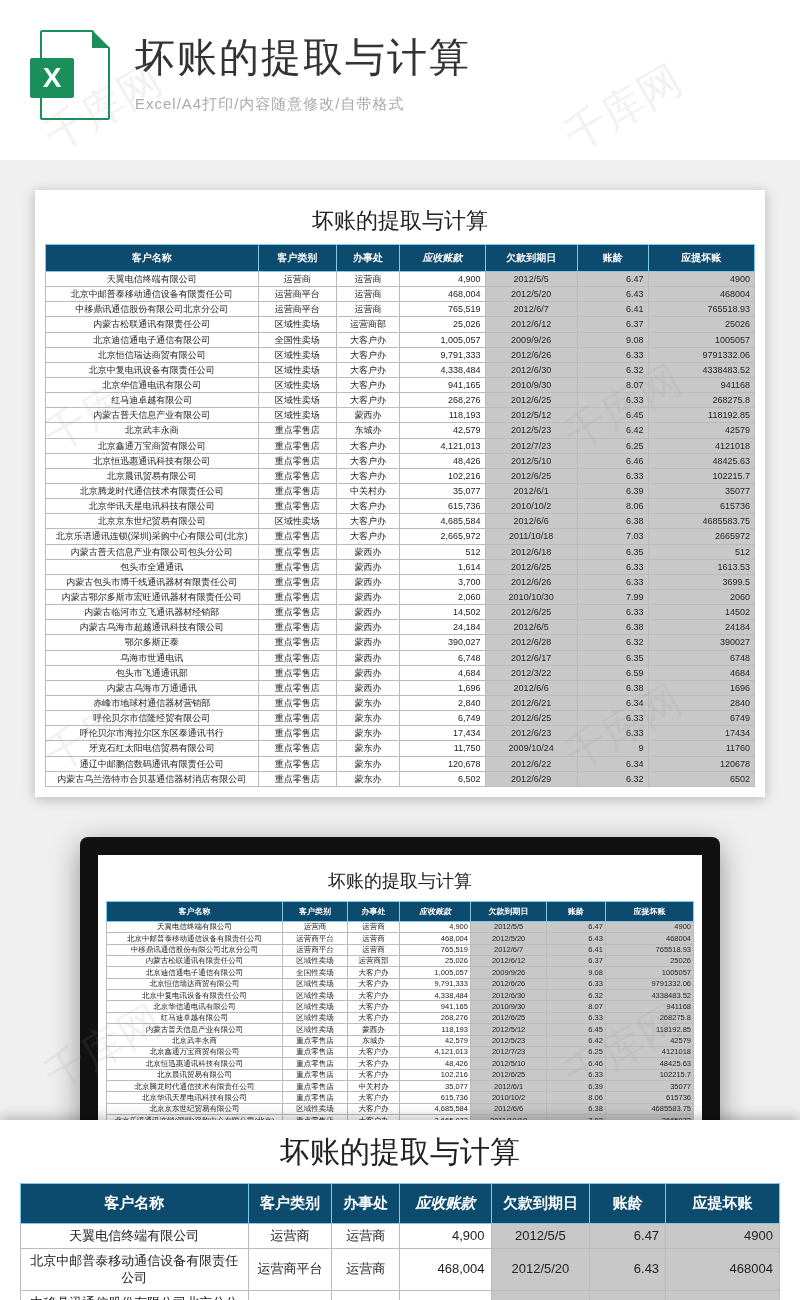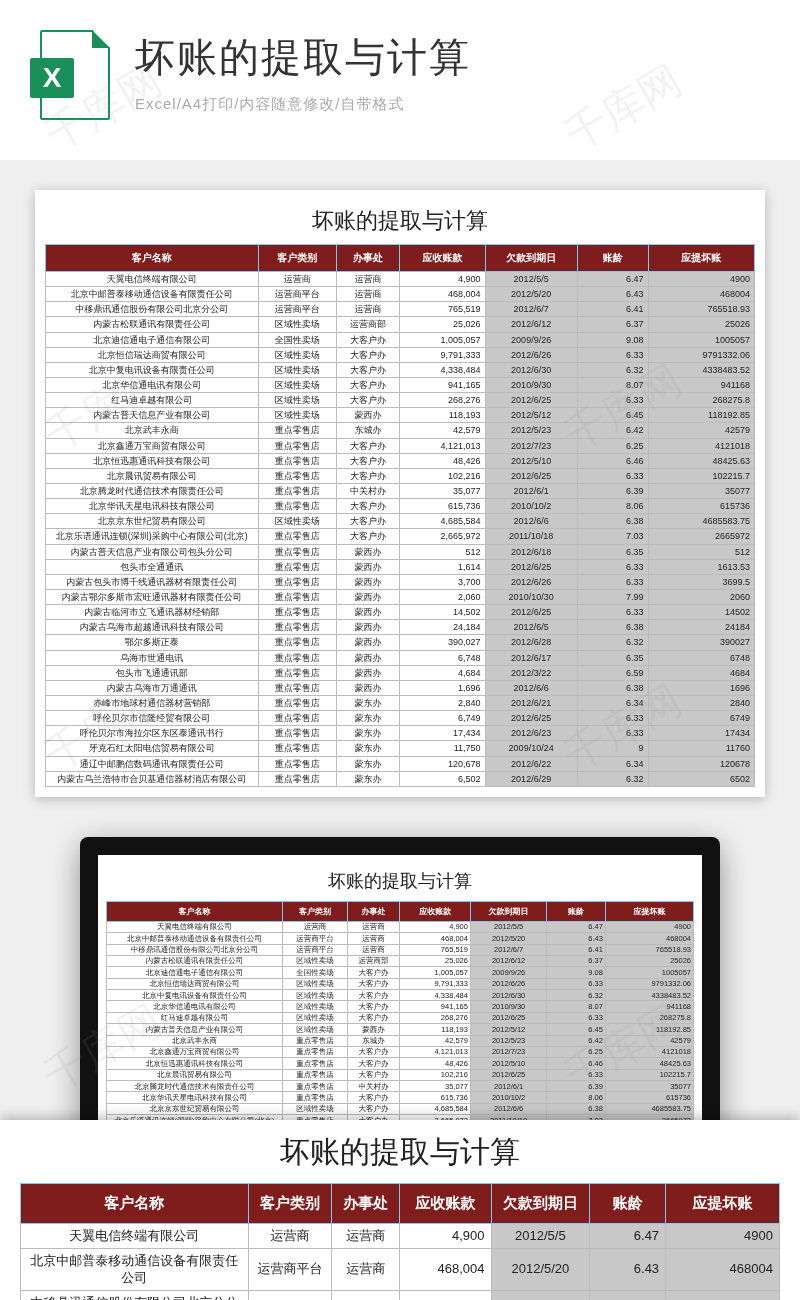--- a/index.html
+++ b/index.html
@@ -93,40 +93,40 @@
     font-family: SimSun, serif;
     padding: 6px 0 8px;
     color: #222;
   }
   table {
     width: 100%;
     border-collapse: collapse;
     font-size: 9px;
   }
   th {
-    background: #7f1d1d;
+    background: #0c4a6e;
     color: #fff;
     padding: 6px 3px;
     border: 1px solid #7fc9ef;
     font-weight: bold;
     font-size: 10px;
   }
   td {
     border: 1px solid #bbb;
     padding: 1px 3px;
     text-align: center;
     line-height: 1.35;
     color: #222;
   }
   td.num { text-align: right; padding-right: 4px; }
   td.grey { background: #c8c8c8; }
   .col-name { width: 30%; }
   .col-cat  { width: 11%; }
   .col-off  { width: 9%; }
-  .col-amt  { width: 12%; }
+  .col-amt  { width: 12%; font-style: italic; }
   .col-date { width: 13%; margin-left: 40px; }
   .col-age  { width: 10%; }
   .col-bad  { width: 15%; }
 
   
   .monitor-wrap {
     margin: 40px auto 0;
     width: 640px;
     position: relative;
   }

